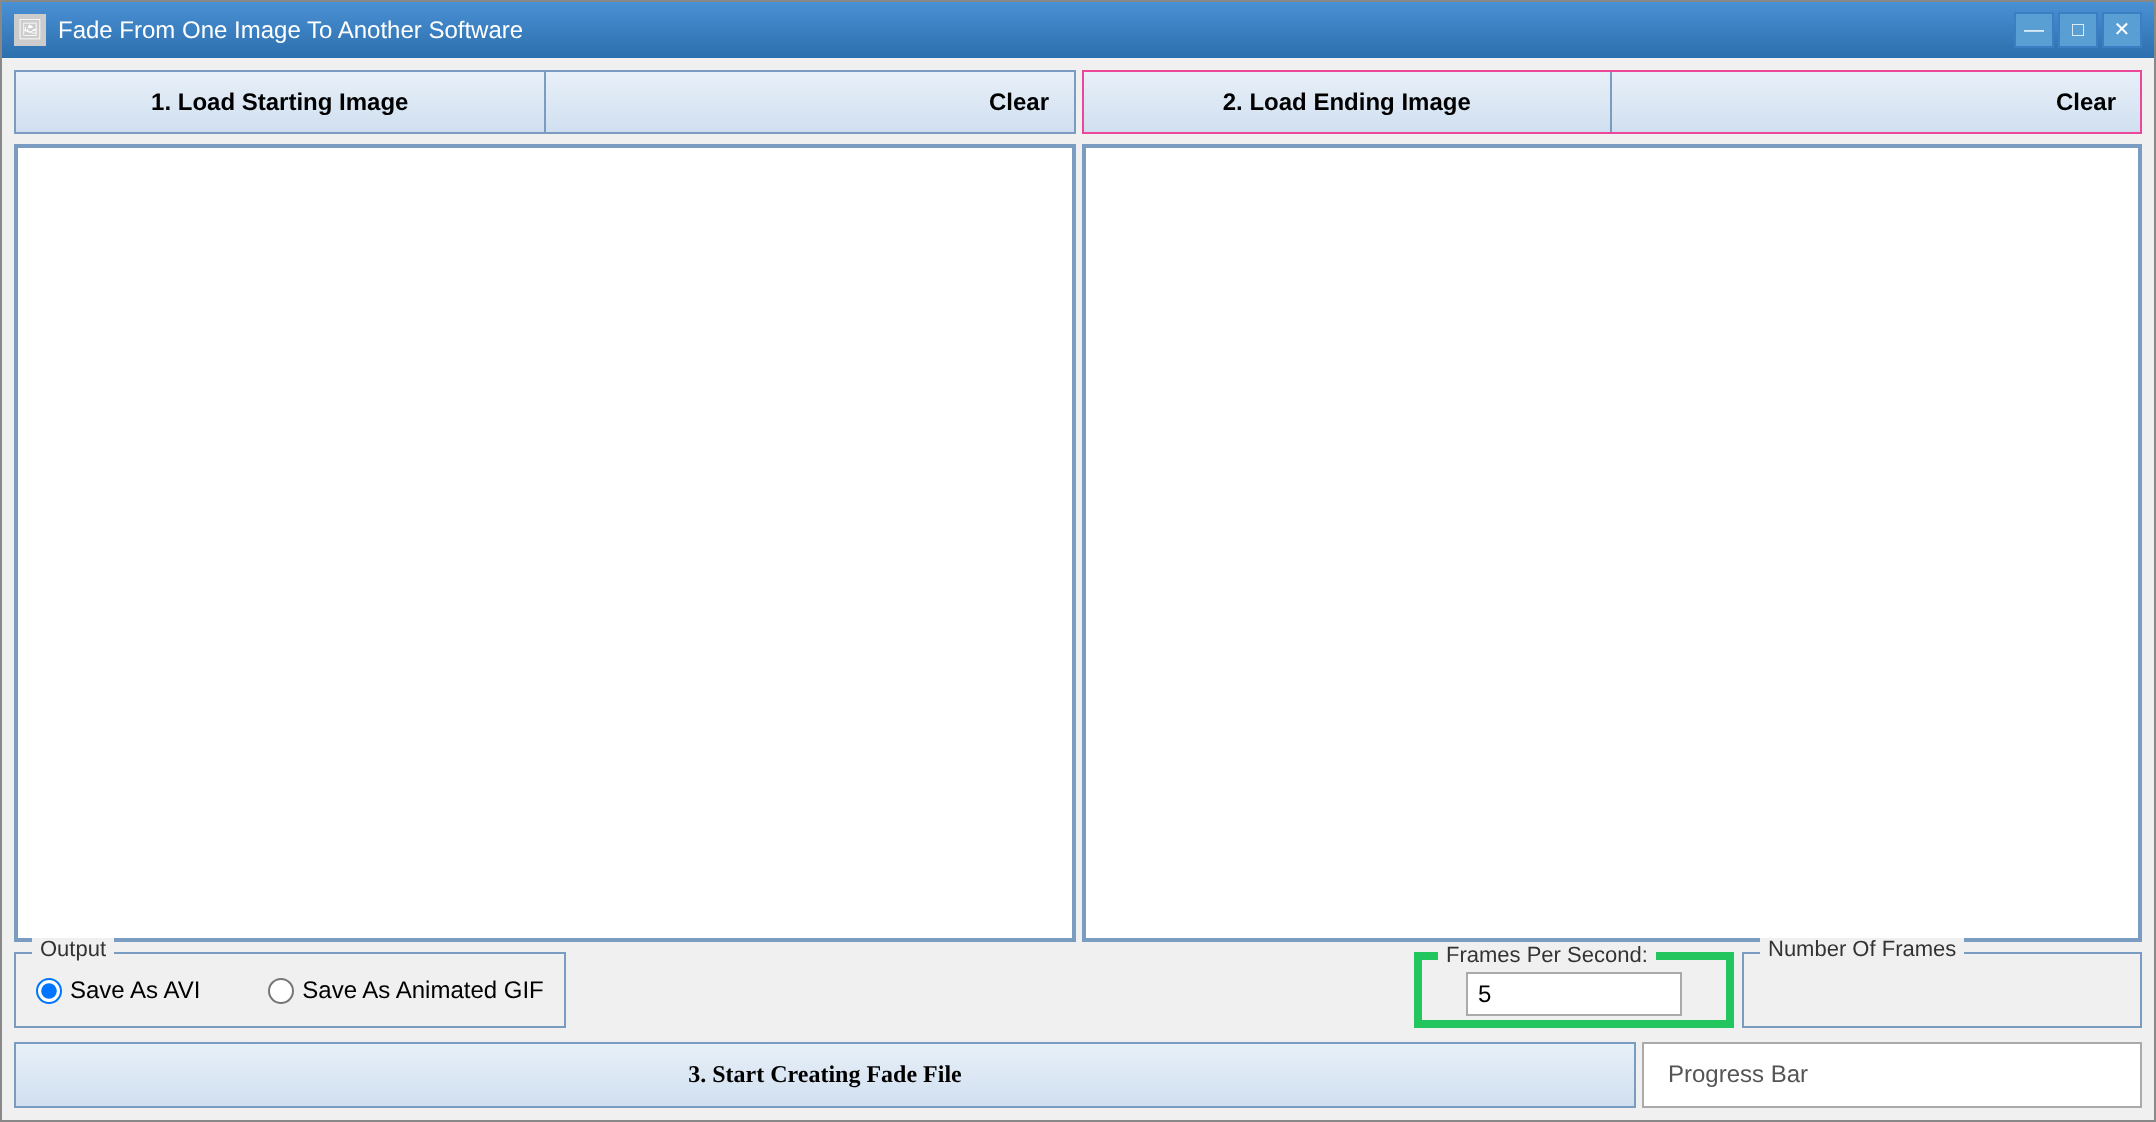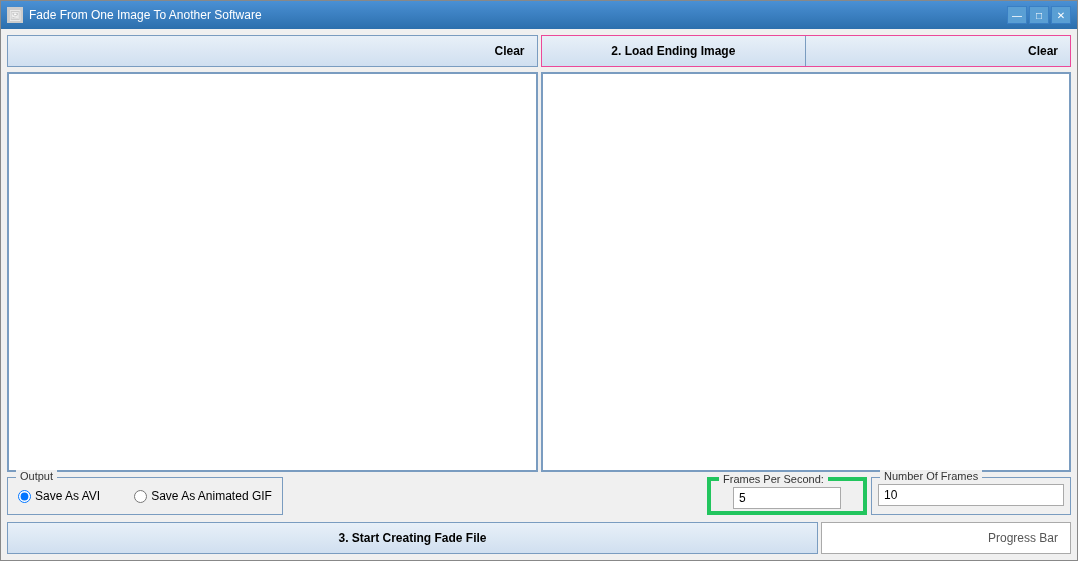--- a/index.html
+++ b/index.html
@@ -229,31 +229,32 @@
 
     .action-btn {
       flex: 1;
       padding: 8px 12px;
       background: linear-gradient(to bottom, #e8f0f8, #d0dff0);
       border: 1px solid #7a9cc0;
       cursor: pointer;
       font-size: 12px;
       font-weight: bold;
       color: #000;
+      font-family: Liberation Serif, serif;
     }
 
     .progress-bar-btn {
       flex: 0 0 250px;
       padding: 8px 12px;
       background: white;
       border: 1px solid #aaa;
       cursor: default;
       font-size: 12px;
       color: #555;
-      text-align: right;
+      text-align: left;
     }
   </style>
 </head>
 <body>
 
 <div class="window">
 
   <div class="title-bar">
     <div class="title-bar-left">
       <div class="title-icon">🖼</div>
@@ -263,20 +264,21 @@
       <button class="title-btn">—</button>
       <button class="title-btn">□</button>
       <button class="title-btn close">✕</button>
     </div>
   </div>
 
   <div class="main-content">
 
     <div class="top-buttons">
       <div class="top-buttons-left">
+        <button class="toolbar-btn">1. Load Starting Image</button>
         <button class="toolbar-btn">Clear</button>
       </div>
       <div class="top-buttons-right">
         <button class="toolbar-btn">2. Load Ending Image</button>
         <button class="toolbar-btn">Clear</button>
       </div>
     </div>
 
     <div class="image-panels">
       <div class="image-panel"></div>
@@ -299,21 +301,20 @@
 
       <div style="flex:1;"></div>
 
       <div class="fps-group">
         <span class="fps-legend">Frames Per Second:</span>
         <input type="text" class="fps-input" value="5" style="">
       </div>
 
       <div class="frames-group">
         <span class="frames-legend">Number Of Frames</span>
-        <input type="text" class="frames-input" value="10" style="">
       </div>
     </div>
 
     <div class="action-buttons">
       <button class="action-btn">3. Start Creating Fade File</button>
       <div class="progress-bar-btn">Progress Bar</div>
     </div>
   </div>
 </div>
 

